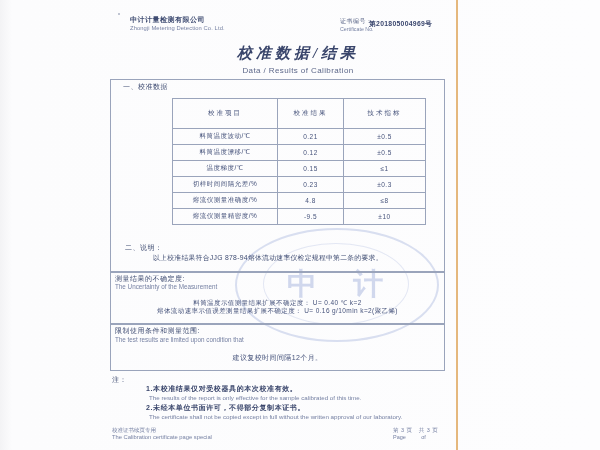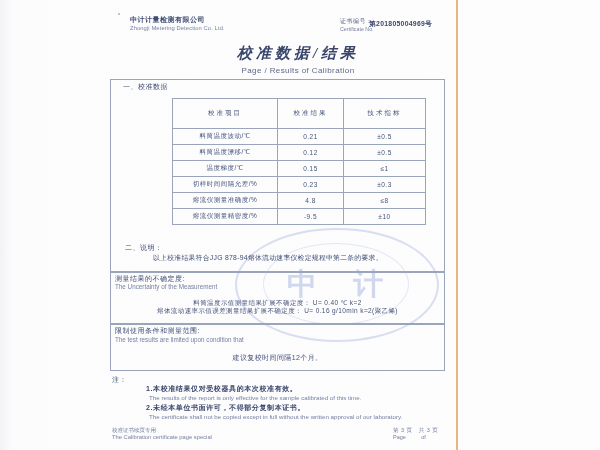--- a/index.html
+++ b/index.html
@@ -45,21 +45,21 @@
     <div class="en ink-soft">Zhongji Metering Detection Co. Ltd.</div>
   </div>
 
   <div class="abs" style="left:340px;top:17px;">
     <div style="font-size:6px;color:#5c6789;letter-spacing:.5px;">证书编号：</div>
     <div style="font-size:5.3px;color:#7681a3;">Certificate No.</div>
   </div>
   <div class="abs" style="left:369px;top:19px;font-size:6.8px;font-weight:bold;color:#3a466e;letter-spacing:.3px;">第201805004969号</div>
 
   <div class="abs title" style="left:98px;top:44px;width:400px;text-align:center;font-style:italic;">校准数据/结果</div>
-  <div class="abs subtitle" style="left:98px;top:66px;width:400px;text-align:center;">Page / Results of Calibration</div>
+  <div class="abs subtitle" style="left:98px;top:66px;width:400px;text-align:center;">Data / Results of Calibration</div>
 
   <div class="abs sec-box" style="left:110px;top:79px;width:333px;height:192px;">
     <div class="abs heading-cn" style="left:12px;top:2px;">一、校准数据</div>
 
     <table class="cal abs" style="left:61px;top:18px;width:253px;">
       <colgroup>
           <col style="width:105px;">
           <col style="width:66px;">
           <col style="width:82px;">
         </colgroup>

